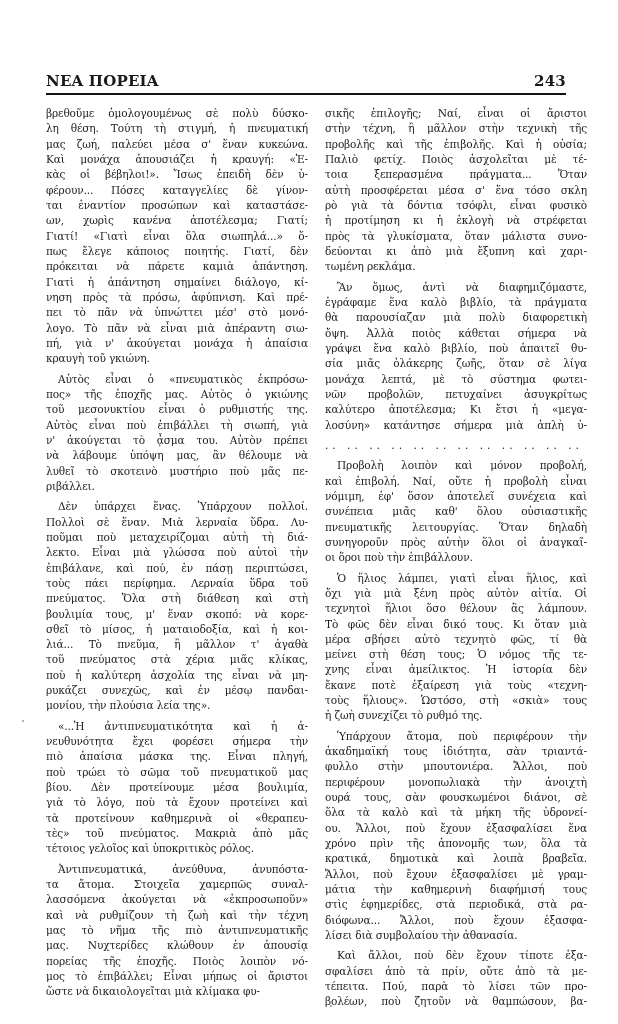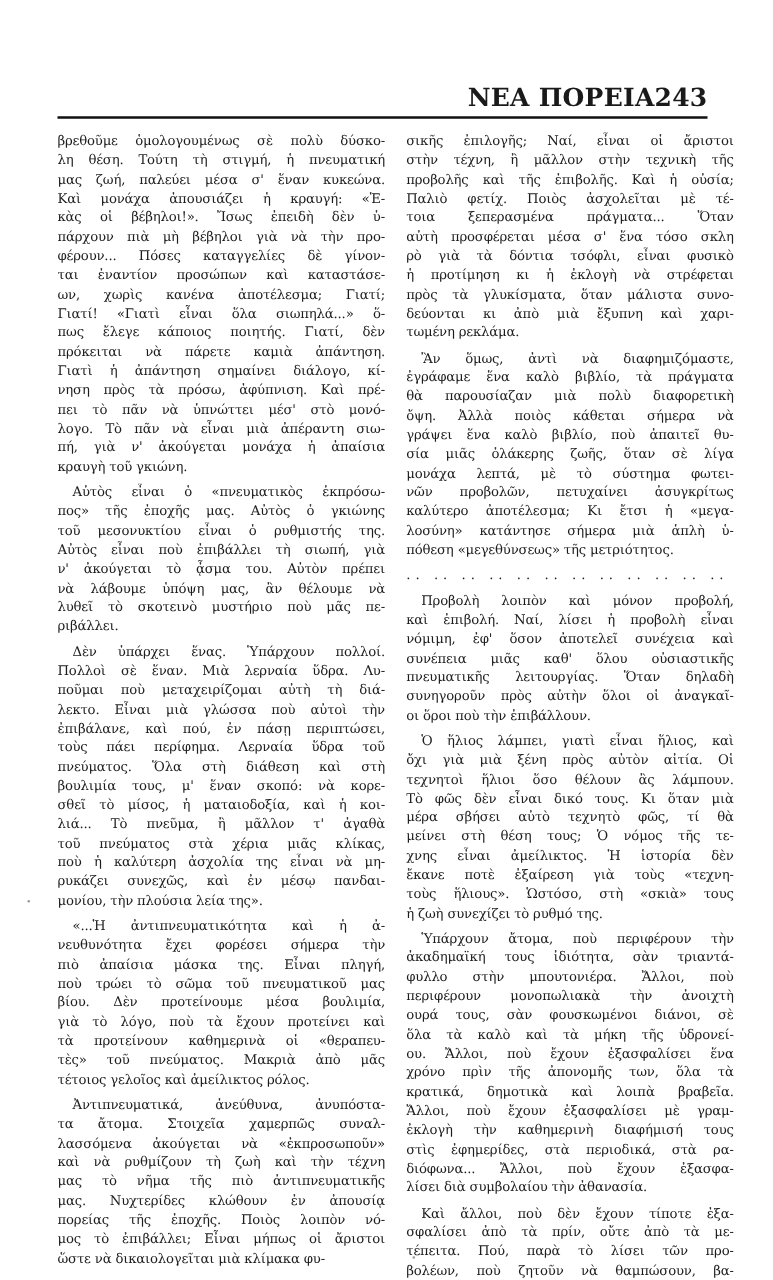--- a/index.html
+++ b/index.html
@@ -3,22 +3,22 @@
   <meta charset="utf-8">
   <style>
     html, body { margin: 0; padding: 0; }
     body {
       width: 618px; height: 1024px; background: #ffffff; position: relative; overflow: hidden;
       color: #1a1a1a; font-family: "DejaVu Serif", serif;
     }
     .page { position: absolute; left: 0; top: 0; width: 618px; height: 1024px; }
     .running-head {
       position: absolute; left: 46px; top: 70px; width: 520px; height: 20px;
-      display: flex; justify-content: flex-end; align-items: flex-end;
-      font-family: "DejaVu Serif", serif; font-weight: bold; font-size: 20px; letter-spacing: 0.2px;
+      display: flex; justify-content: space-between; align-items: flex-end;
+      font-family: "DejaVu Serif", serif; font-weight: bold; font-size: 15px; letter-spacing: 0.2px;
     }
     .rule { position: absolute; left: 46px; top: 93px; width: 520px; height: 2px; background: #111; }
     .col {
       position: absolute; top: 106px; width: 262px;
       font-family: "DejaVu Serif", serif; font-size: 10.6px; line-height: 15.33px;
       letter-spacing: -0.15px; color: #1c1c1c;
     }
     .col.left { left: 46px; }
     .col.right { left: 325px; }
     .line { white-space: nowrap; height: 15.33px; text-align: justify; text-align-last: justify; overflow: hidden; }
@@ -37,21 +37,20 @@
     <span>243</span>
   </div>
   <div class="rule"></div>
 
   <div class="col left" id="col-left">
       <div class="line">βρεθοῦμε ὁμολογουμένως σὲ πολὺ δύσκο-</div>
       <div class="line">λη θέση. Τούτη τὴ στιγμή, ἡ πνευματική</div>
       <div class="line">μας ζωή, παλεύει μέσα σ' ἕναν κυκεώνα.</div>
       <div class="line">Καὶ μονάχα ἀπουσιάζει ἡ κραυγή: «Ἑ-</div>
       <div class="line">κὰς οἱ βέβηλοι!». Ἴσως ἐπειδὴ δὲν ὑ-</div>
-      <div class="line">πάρχουν πιὰ μὴ βέβηλοι γιὰ νὰ τὴν προ-</div>
       <div class="line">φέρουν... Πόσες καταγγελίες δὲ γίνον-</div>
       <div class="line">ται ἐναντίον προσώπων καὶ καταστάσε-</div>
       <div class="line">ων, χωρὶς κανένα ἀποτέλεσμα; Γιατί;</div>
       <div class="line">Γιατί! «Γιατὶ εἶναι ὅλα σιωπηλά...» ὅ-</div>
       <div class="line">πως ἔλεγε κάποιος ποιητής. Γιατί, δὲν</div>
       <div class="line">πρόκειται νὰ πάρετε καμιὰ ἀπάντηση.</div>
       <div class="line">Γιατὶ ἡ ἀπάντηση σημαίνει διάλογο, κί-</div>
       <div class="line">νηση πρὸς τὰ πρόσω, ἀφύπνιση. Καὶ πρέ-</div>
       <div class="line">πει τὸ πᾶν νὰ ὑπνώττει μέσ' στὸ μονό-</div>
       <div class="line">λογο. Τὸ πᾶν νὰ εἶναι μιὰ ἀπέραντη σιω-</div>
@@ -83,21 +82,21 @@
       <div class="line last">μονίου, τὴν πλούσια λεία της».</div>
       <div class="para-gap"></div>
       <div class="line indent">«...Ἡ ἀντιπνευματικότητα καὶ ἡ ἀ-</div>
       <div class="line">νευθυνότητα ἔχει φορέσει σήμερα τὴν</div>
       <div class="line">πιὸ ἀπαίσια μάσκα της. Εἶναι πληγή,</div>
       <div class="line">ποὺ τρώει τὸ σῶμα τοῦ πνευματικοῦ μας</div>
       <div class="line">βίου. Δὲν προτείνουμε μέσα βουλιμία,</div>
       <div class="line">γιὰ τὸ λόγο, ποὺ τὰ ἔχουν προτείνει καὶ</div>
       <div class="line">τὰ προτείνουν καθημερινὰ οἱ «θεραπευ-</div>
       <div class="line">τὲς» τοῦ πνεύματος. Μακριὰ ἀπὸ μᾶς</div>
-      <div class="line last">τέτοιος γελοῖος καὶ ἀμείλικτος ρόλος.</div>
+      <div class="line last">τέτοιος γελοῖος καὶ ὑποκριτικὸς ρόλος.</div>
       <div class="para-gap"></div>
       <div class="line indent">Ἀντιπνευματικά, ἀνεύθυνα, ἀνυπόστα-</div>
       <div class="line">τα ἄτομα. Στοιχεῖα χαμερπῶς συναλ-</div>
       <div class="line">λασσόμενα ἀκούγεται νὰ «ἐκπροσωποῦν»</div>
       <div class="line">καὶ νὰ ρυθμίζουν τὴ ζωὴ καὶ τὴν τέχνη</div>
       <div class="line">μας τὸ νῆμα τῆς πιὸ ἀντιπνευματικῆς</div>
       <div class="line">μας. Νυχτερίδες κλώθουν ἐν ἀπουσίᾳ</div>
       <div class="line">πορείας τῆς ἐποχῆς. Ποιὸς λοιπὸν νό-</div>
       <div class="line">μος τὸ ἐπιβάλλει; Εἶναι μήπως οἱ ἄριστοι</div>
       <div class="line last">ὥστε νὰ δικαιολογεῖται μιὰ κλίμακα φυ-</div>
@@ -118,26 +117,25 @@
       <div class="line indent">Ἂν ὅμως, ἀντὶ νὰ διαφημιζόμαστε,</div>
       <div class="line">ἐγράφαμε ἕνα καλὸ βιβλίο, τὰ πράγματα</div>
       <div class="line">θὰ παρουσίαζαν μιὰ πολὺ διαφορετικὴ</div>
       <div class="line">ὄψη. Ἀλλὰ ποιὸς κάθεται σήμερα νὰ</div>
       <div class="line">γράψει ἕνα καλὸ βιβλίο, ποὺ ἀπαιτεῖ θυ-</div>
       <div class="line">σία μιᾶς ὁλάκερης ζωῆς, ὅταν σὲ λίγα</div>
       <div class="line">μονάχα λεπτά, μὲ τὸ σύστημα φωτει-</div>
       <div class="line">νῶν προβολῶν, πετυχαίνει ἀσυγκρίτως</div>
       <div class="line">καλύτερο ἀποτέλεσμα; Κι ἔτσι ἡ «μεγα-</div>
       <div class="line">λοσύνη» κατάντησε σήμερα μιὰ ἁπλὴ ὑ-</div>
-      <div class="line last">πόθεση «μεγεθύνσεως» τῆς μετριότητος.</div>
       <div class="para-gap"></div>
       <div class="line dots">.. .. .. .. .. .. .. .. .. .. .. .. ..</div>
       <div class="para-gap"></div>
       <div class="line indent">Προβολὴ λοιπὸν καὶ μόνον προβολή,</div>
-      <div class="line">καὶ ἐπιβολή. Ναί, λίσει ἡ προβολὴ εἶναι</div>
+      <div class="line">καὶ ἐπιβολή. Ναί, οὔτε ἡ προβολὴ εἶναι</div>
       <div class="line">νόμιμη, ἐφ' ὅσον ἀποτελεῖ συνέχεια καὶ</div>
       <div class="line">συνέπεια μιᾶς καθ' ὅλου οὐσιαστικῆς</div>
       <div class="line">πνευματικῆς λειτουργίας. Ὅταν δηλαδὴ</div>
       <div class="line">συνηγοροῦν πρὸς αὐτὴν ὅλοι οἱ ἀναγκαῖ-</div>
       <div class="line last">οι ὅροι ποὺ τὴν ἐπιβάλλουν.</div>
       <div class="para-gap"></div>
       <div class="line indent">Ὁ ἥλιος λάμπει, γιατὶ εἶναι ἥλιος, καὶ</div>
       <div class="line">ὄχι γιὰ μιὰ ξένη πρὸς αὐτὸν αἰτία. Οἱ</div>
       <div class="line">τεχνητοὶ ἥλιοι ὅσο θέλουν ἂς λάμπουν.</div>
       <div class="line">Τὸ φῶς δὲν εἶναι δικό τους. Κι ὅταν μιὰ</div>
@@ -151,21 +149,21 @@
       <div class="line indent">Ὑπάρχουν ἄτομα, ποὺ περιφέρουν τὴν</div>
       <div class="line">ἀκαδημαϊκή τους ἰδιότητα, σὰν τριαντά-</div>
       <div class="line">φυλλο στὴν μπουτονιέρα. Ἄλλοι, ποὺ</div>
       <div class="line">περιφέρουν μονοπωλιακὰ τὴν ἀνοιχτὴ</div>
       <div class="line">ουρά τους, σὰν φουσκωμένοι διάνοι, σὲ</div>
       <div class="line">ὅλα τὰ καλὸ καὶ τὰ μήκη τῆς ὑδρονεί-</div>
       <div class="line">ου. Ἄλλοι, ποὺ ἔχουν ἐξασφαλίσει ἕνα</div>
       <div class="line">χρόνο πρὶν τῆς ἀπονομῆς των, ὅλα τὰ</div>
       <div class="line">κρατικά, δημοτικὰ καὶ λοιπὰ βραβεῖα.</div>
       <div class="line">Ἄλλοι, ποὺ ἔχουν ἐξασφαλίσει μὲ γραμ-</div>
-      <div class="line">ἐκλογὴ τὴν καθημερινὴ διαφήμισή τους</div>
+      <div class="line">μάτια τὴν καθημερινὴ διαφήμισή τους</div>
       <div class="line">στὶς ἐφημερίδες, στὰ περιοδικά, στὰ ρα-</div>
       <div class="line">διόφωνα... Ἄλλοι, ποὺ ἔχουν ἐξασφα-</div>
       <div class="line last">λίσει διὰ συμβολαίου τὴν ἀθανασία.</div>
       <div class="para-gap"></div>
       <div class="line indent">Καὶ ἄλλοι, ποὺ δὲν ἔχουν τίποτε ἐξα-</div>
       <div class="line">σφαλίσει ἀπὸ τὰ πρίν, οὔτε ἀπὸ τὰ με-</div>
       <div class="line">τέπειτα. Πού, παρὰ τὸ λίσει τῶν προ-</div>
       <div class="line">βολέων, ποὺ ζητοῦν νὰ θαμπώσουν, βα-</div>
     </div>
 

